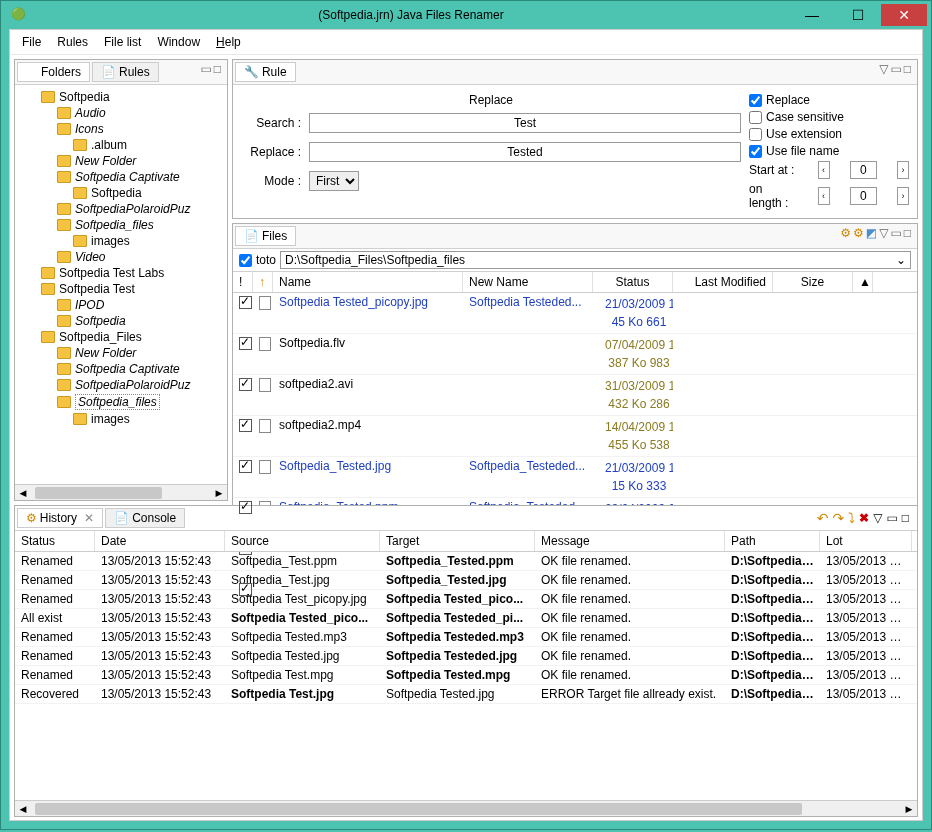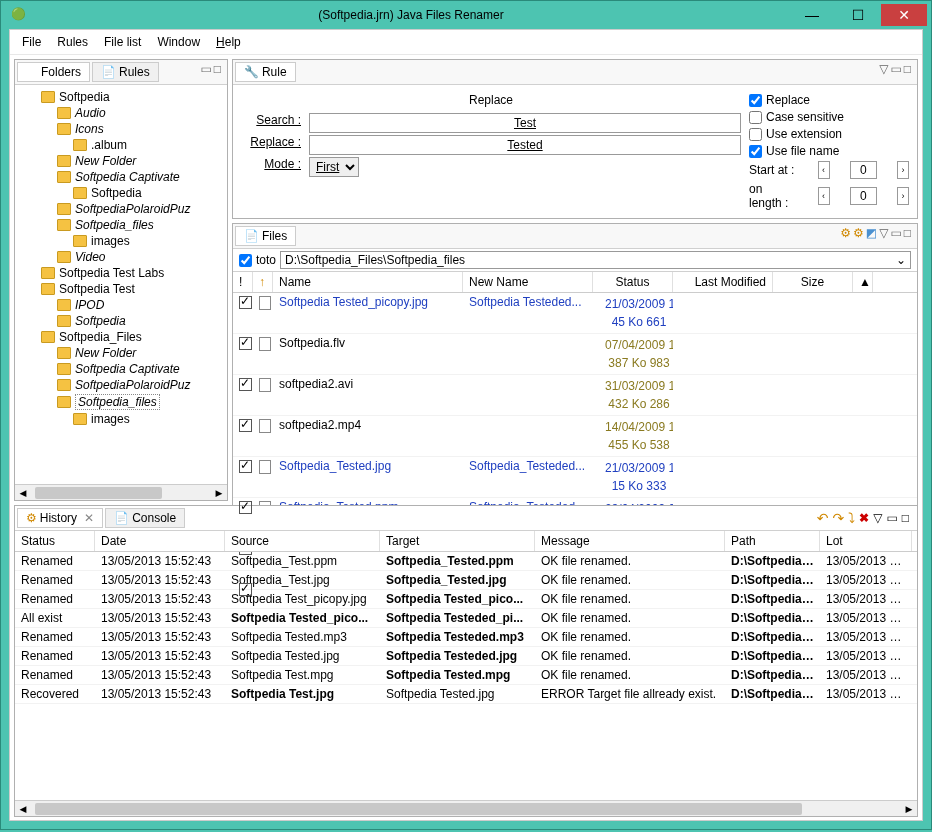--- a/index.html
+++ b/index.html
@@ -29,21 +29,21 @@
 .tree-item { display: flex; align-items: center; padding: 1px 0; white-space: nowrap; }
 .tree-item .folder-icon { width: 14px; height: 12px; background: #f5c242; border: 1px solid #c99a20; border-radius: 1px; margin-right: 4px; flex-shrink: 0; }
 .tree-item.ind1 { padding-left: 24px; }
 .tree-item.ind2 { padding-left: 40px; font-style: italic; }
 .tree-item.ind3 { padding-left: 56px; }
 .tree-item.sel span.label { border: 1px dotted #888; padding: 0 2px; }
 .rule-panel { height: 186px; }
 .rule-body { display: flex; padding: 8px; gap: 8px; }
 .rule-left { flex: 1; }
 .rule-title { text-align: center; margin-bottom: 6px; }
-.form-row { display: flex; margin-bottom: 2px; text-decoration: underline; }
+.form-row { display: flex; align-items: center; margin-bottom: 9px; }
 .form-row label { width: 60px; text-align: right; margin-right: 8px; }
 .form-row input[type=text] { flex: 1; border: 1px solid #999; padding: 2px 4px; text-align: center; }
 .form-row select { border: 1px solid #999; padding: 1px 2px; }
 .rule-right { width: 160px; border-left: 0; }
 .check-row { display: flex; align-items: center; margin-bottom: 3px; gap: 4px; }
 .spin-row { display: flex; align-items: center; margin-top: 3px; gap: 20px; justify-content: center; }
 .spin-row label { width: 58px; }
 .spin-btn { width: 14px; height: 18px; border: 1px solid #999; display: flex; align-items: center; justify-content: center; font-size: 9px; }
 .spin-val { width: 32px; border: 1px solid #999; text-align: center; padding: 1px; }
 .files-panel { flex: 1; }

